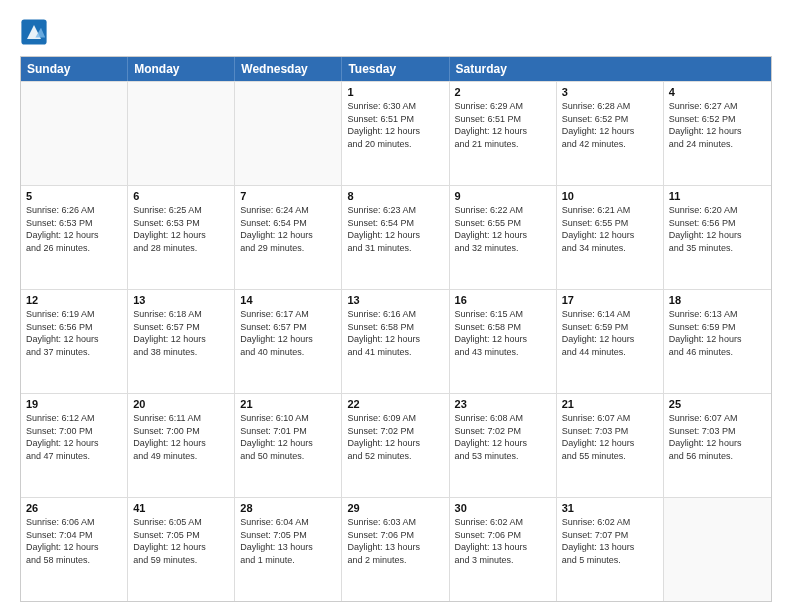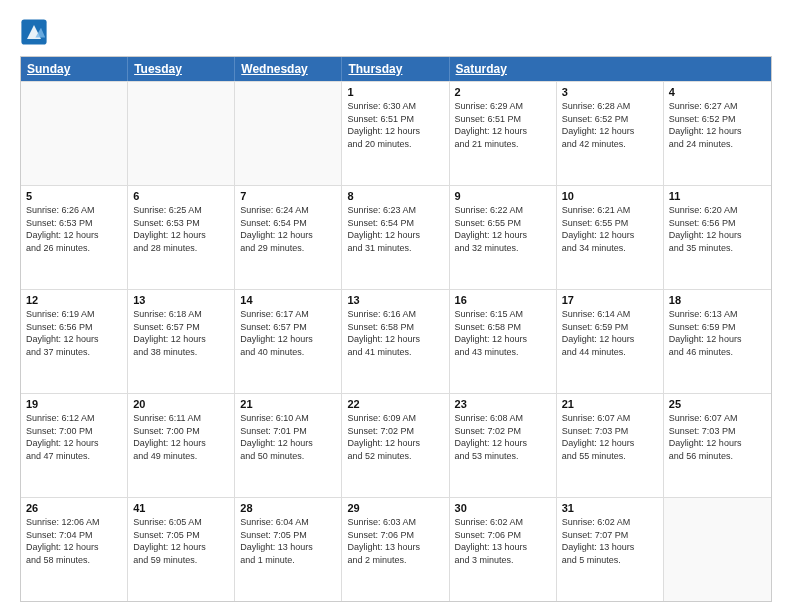--- a/index.html
+++ b/index.html
@@ -65,21 +65,20 @@
       grid-template-columns: repeat(7, 1fr);
       background: #2e6db4;
     }
     .cal-header-cell {
       color: #fff;
       font-size: 12px;
       font-weight: bold;
       padding: 5px 6px;
       border-right: 1px solid #5589c4;
       text-align: left;
-      text-decoration: underline;
     }
     .cal-header-cell:last-child { border-right: none; }
     .cal-body {
       flex: 1;
       display: flex;
       flex-direction: column;
     }
     .cal-row {
       display: grid;
       grid-template-columns: repeat(7, 1fr);
@@ -126,23 +125,23 @@
     </div>
     <div class="title-block">
       <div class="main-title"></div>
       <div class="subtitle"></div>
     </div>
   </div>
 
   <div class="calendar">
     <div class="cal-header">
     <div class="cal-header-cell">Sunday</div>
+        <div class="cal-header-cell">Monday</div>
+        <div class="cal-header-cell">Wednesday</div>
         <div class="cal-header-cell">Tuesday</div>
-        <div class="cal-header-cell">Wednesday</div>
-        <div class="cal-header-cell">Thursday</div>
         <div class="cal-header-cell">Saturday</div>
       </div>
     <div class="cal-body">
     <div class="cal-row">
           <div class="cal-cell empty"></div>
           <div class="cal-cell empty"></div>
           <div class="cal-cell empty"></div>
           <div class="cal-cell">
             <div class="day-num">1</div>
             <div class="cell-line">Sunrise: 6:30 AM</div>
@@ -321,21 +320,21 @@
             <div class="day-num">25</div>
             <div class="cell-line">Sunrise: 6:07 AM</div>
             <div class="cell-line">Sunset: 7:03 PM</div>
             <div class="cell-line">Daylight: 12 hours</div>
             <div class="cell-line">and 56 minutes.</div>
           </div>
         </div>
         <div class="cal-row">
           <div class="cal-cell">
             <div class="day-num">26</div>
-            <div class="cell-line">Sunrise: 12:06 AM</div>
+            <div class="cell-line">Sunrise: 6:06 AM</div>
             <div class="cell-line">Sunset: 7:04 PM</div>
             <div class="cell-line">Daylight: 12 hours</div>
             <div class="cell-line">and 58 minutes.</div>
           </div>
           <div class="cal-cell">
             <div class="day-num">41</div>
             <div class="cell-line">Sunrise: 6:05 AM</div>
             <div class="cell-line">Sunset: 7:05 PM</div>
             <div class="cell-line">Daylight: 12 hours</div>
             <div class="cell-line">and 59 minutes.</div>

